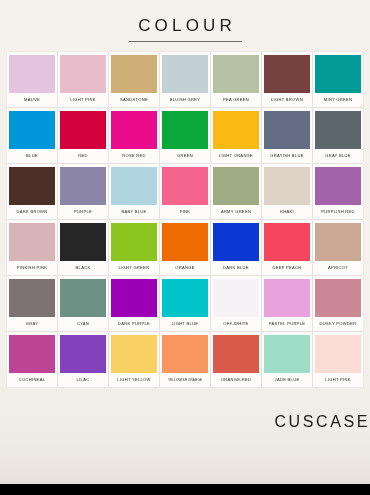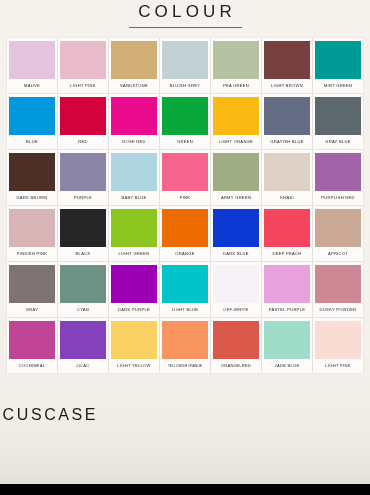--- a/index.html
+++ b/index.html
@@ -21,21 +21,21 @@
     height: 495px;
     box-sizing: border-box;
     background: linear-gradient(180deg, #f5f1ed 0%, #f4f0eb 72%, #efece6 88%, #e8e4dd 96%, #dedad3 100%);
     display: flex;
     flex-direction: column;
   }
 
   
   #header {
     flex: 0 0 auto;
-    padding-top: 3px;
+    padding-top: 17px;
     display: flex;
     flex-direction: column;
     align-items: center;
   }
   #title {
     font-size: 17px;
     letter-spacing: 4.2px;
     color: #23201e;
     font-weight: 400;
     line-height: 1;
@@ -91,21 +91,21 @@
   .card-label.tiny {
     font-size: 3.1px;
     letter-spacing: 0.12px;
   }
 
   
   #footer {
     flex: 1 1 auto;
     display: flex;
     align-items: center;
-    justify-content: flex-start;
+    justify-content: flex-end;
     padding-bottom: 38px;
   }
   #brand {
     font-size: 16px;
     letter-spacing: 2.6px;
     color: #1d1b19;
     text-indent: 2.6px;
   }
   #bottom-bar {
     position: absolute;

